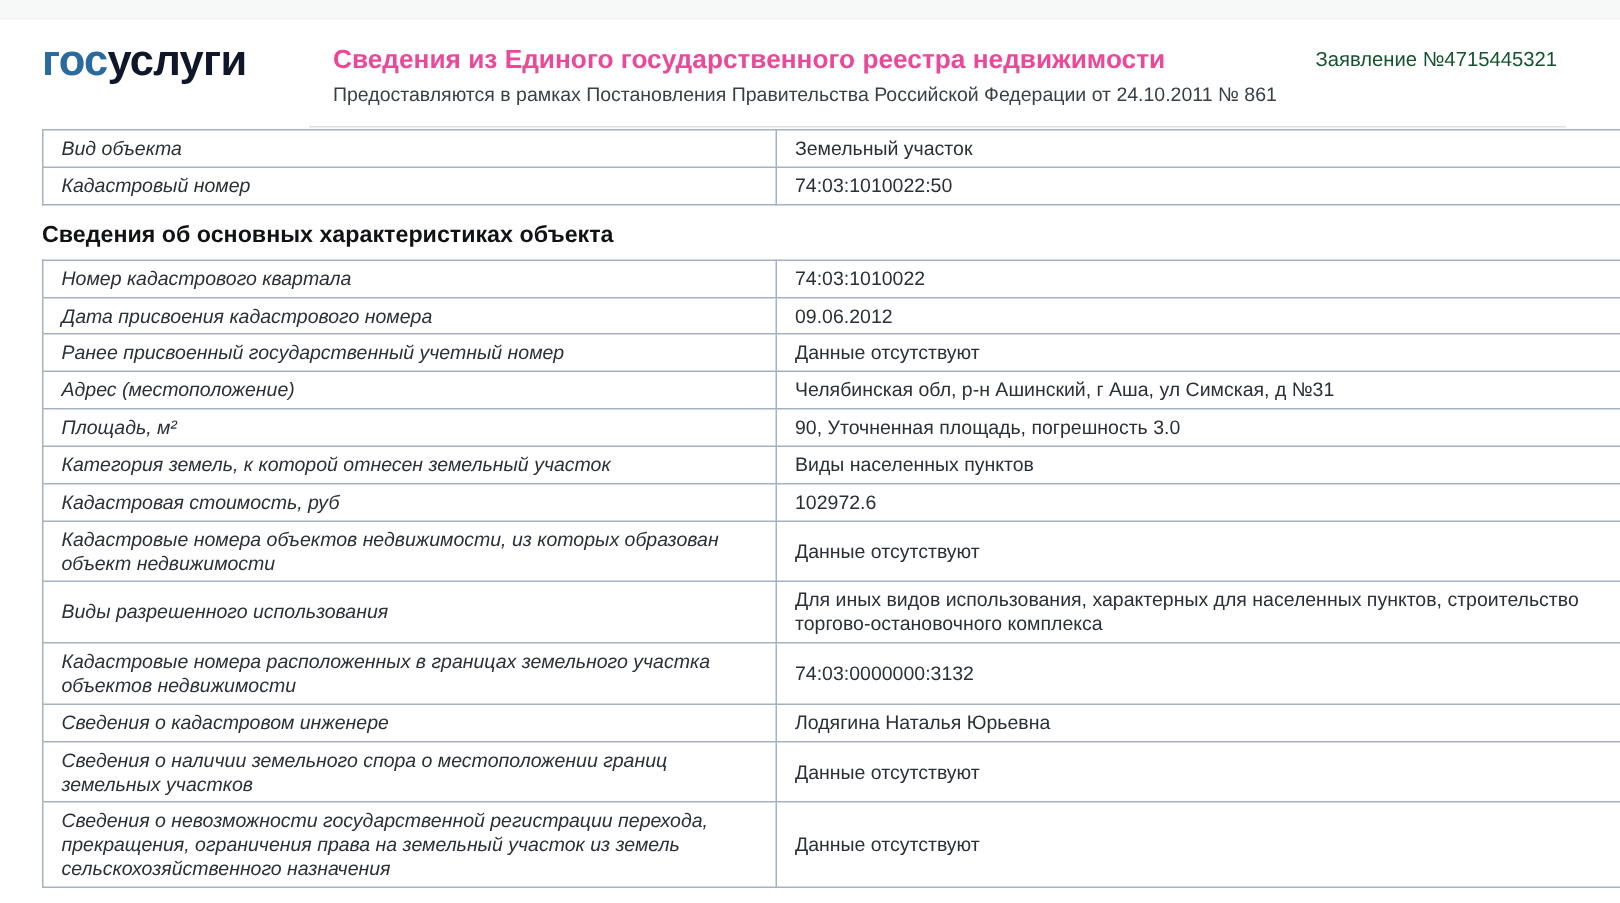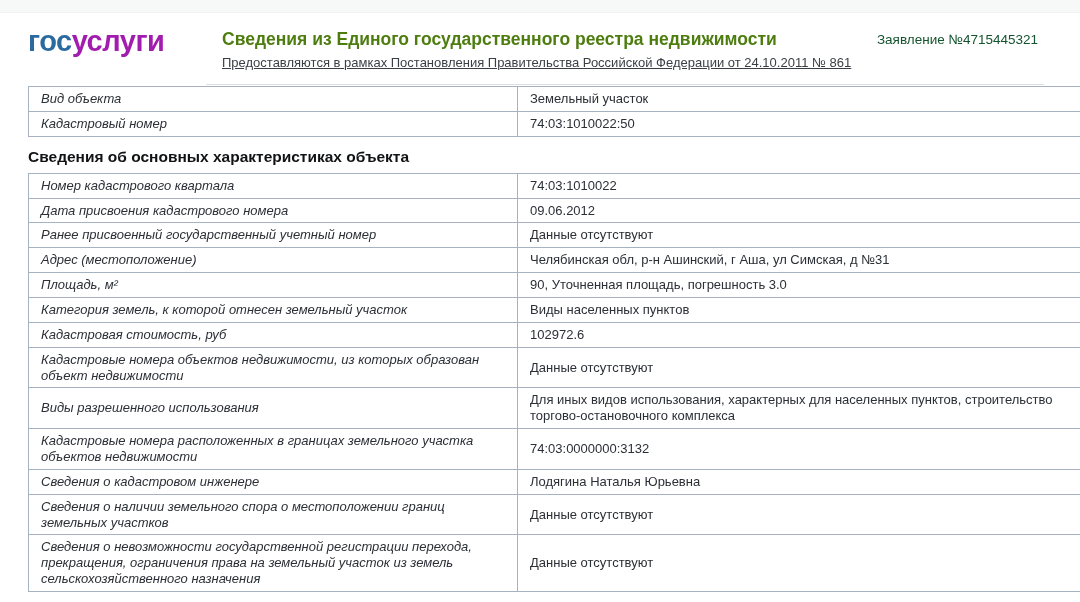--- a/index.html
+++ b/index.html
@@ -26,36 +26,35 @@
     height: 70px;
   }
   .logo {
     position: absolute;
     left: 0; top: 12px;
     font-size: 29px;
     font-weight: bold;
     letter-spacing: -0.5px;
   }
   .logo .part-blue { color: #2b6a9f; }
-  .logo .part-red  { color: #a21caf; }
+  .logo .part-red  { color: #0f172a; }
   .header-text {
     position: absolute;
     left: 194px; top: 16px;
     width: 640px;
   }
   .header-title {
     font-size: 17.5px;
     font-weight: bold;
-    color: #4d7c0f;
+    color: #ec4899;
   }
   .header-subtitle {
     margin-top: 5px;
     font-size: 13px;
     color: #3a3f45;
-    text-decoration: underline;
   }
   .application-number {
     position: absolute;
     right: 0; top: 19px;
     font-size: 13.5px;
     color: #14532d;
   }
   .header-rule {
     position: absolute;
     left: 178px; right: -6px; bottom: -2px;

